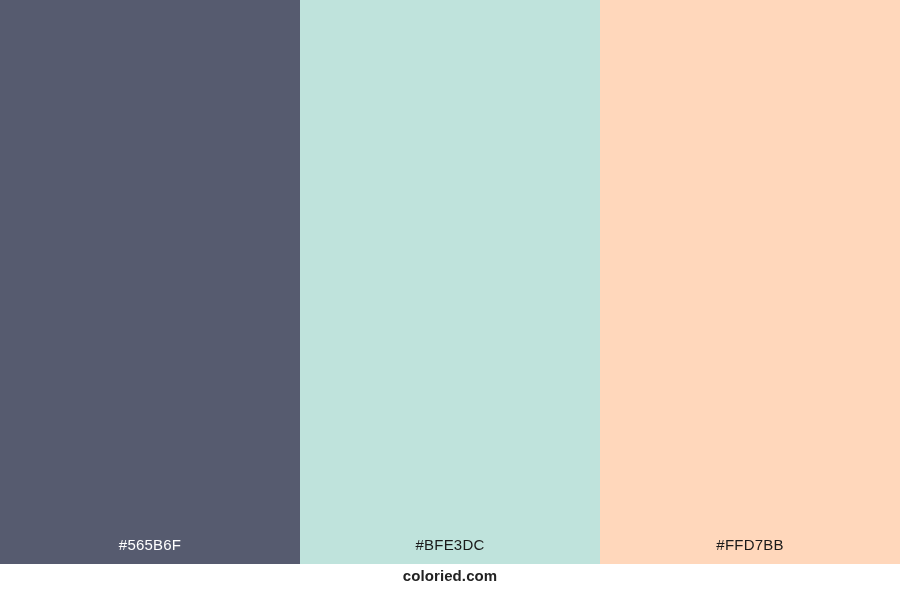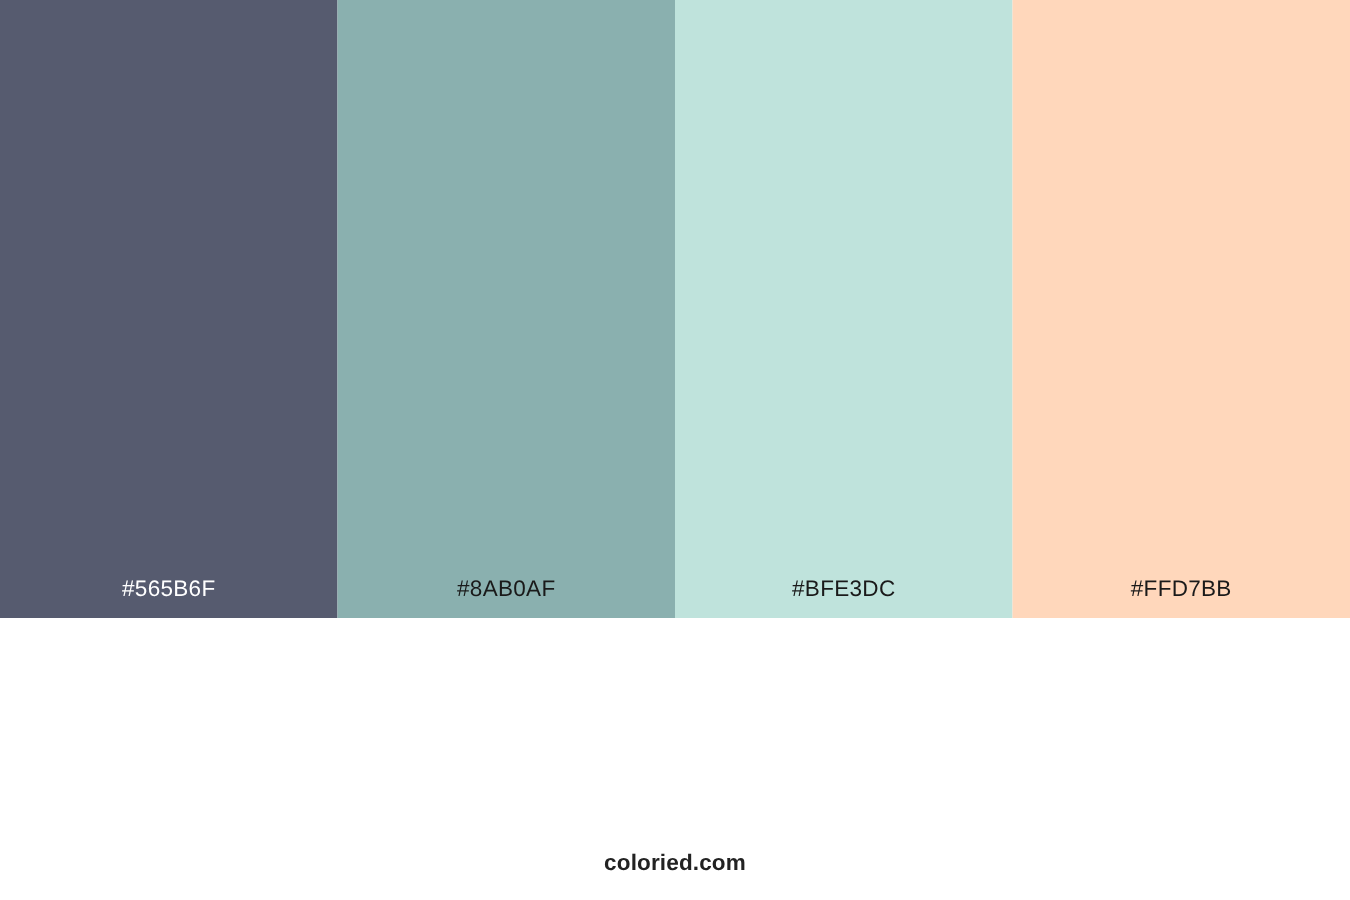--- a/index.html
+++ b/index.html
@@ -27,21 +27,21 @@
   #swatch-strip {
     display: flex;
     width: 900px;
     height: 550px;
     flex: 0 0 550px;
   }
 
   .swatch {
     flex: 1 1 180px;
     width: 180px;
-    height: 412px;
+    height: 564px;
     position: relative;
     display: flex;
     align-items: flex-end;
     justify-content: center;
   }
 
   .swatch-label {
     display: block;
     width: 100%;
     text-align: center;
@@ -81,23 +81,20 @@
 <body>
 
 <div id="palette-page">
 
   <div id="swatch-strip">
 
     <div class="swatch" style="background-color: rgb(86, 91, 111);">
       <span class="swatch-label on-dark">#565B6F</span>
     </div>
 
-    <div class="swatch" style="background-color: rgb(138, 176, 175);">
-      <span class="swatch-label on-light">#8AB0AF</span>
-    </div>
 
     <div class="swatch" style="background-color: rgb(191, 227, 220); align-items: flex-end;">
       <span class="swatch-label on-light">#BFE3DC</span>
     </div>
 
 
     <div class="swatch" style="background-color: rgb(255, 215, 187); align-items: flex-end;">
       <span class="swatch-label on-light">#FFD7BB</span>
     </div>
 

